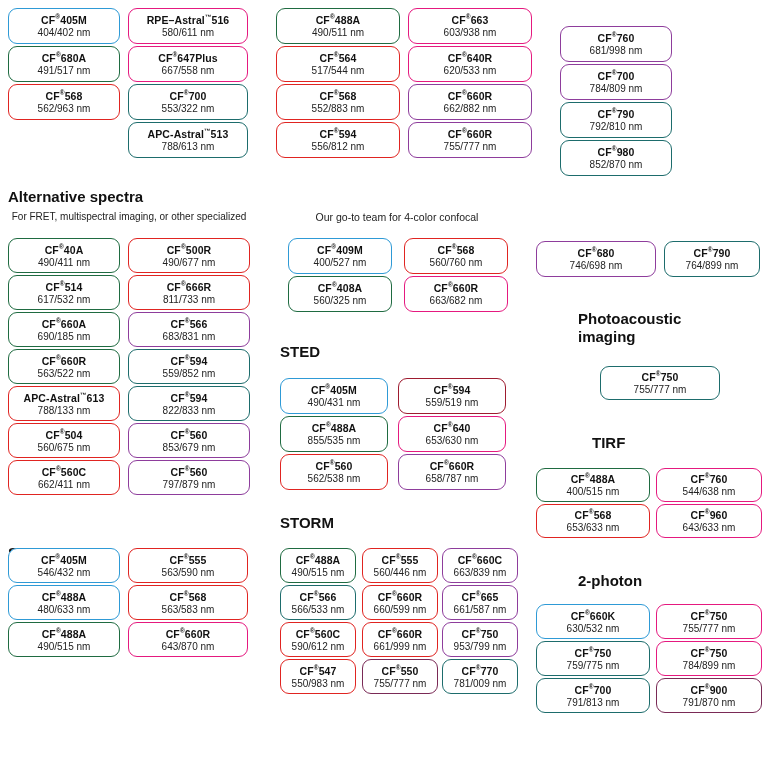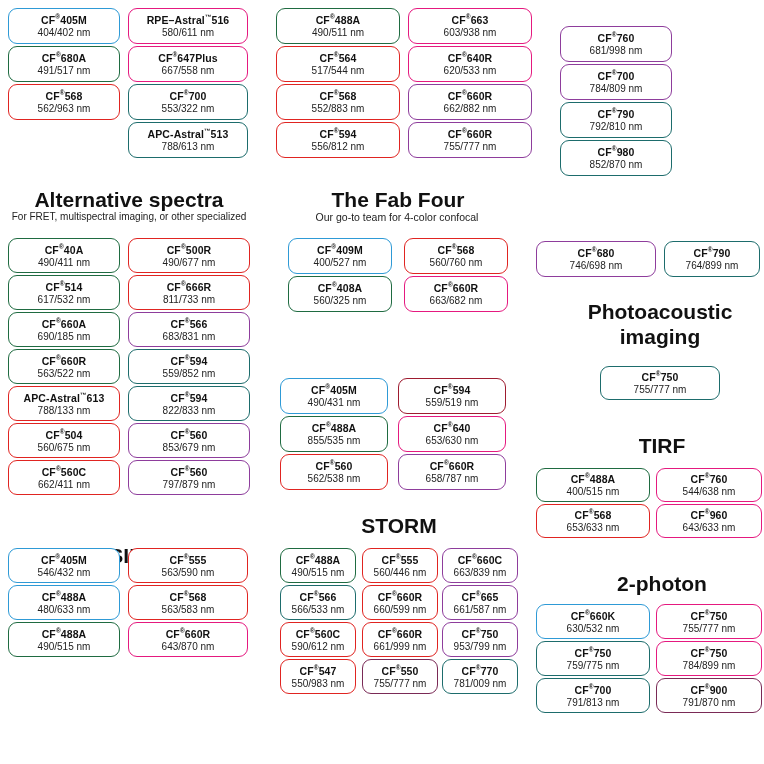--- a/index.html
+++ b/index.html
@@ -43,22 +43,21 @@
     font-size:10px;
     font-weight:400;
     white-space:nowrap;
     color:#222;
     margin-top:1px;
   }
 
   
   .sec-title{
     position:absolute;
-    text-align:center;
-    font-size:21px;
+    font-size:15px;
     font-weight:bold;
     color:#111;
     white-space:nowrap;
   }
   .sec-title.two-line{white-space:normal;line-height:1.18;}
   .sec-sub{
     position:absolute;
     text-align:center;
     font-size:10.5px;
     font-weight:400;
@@ -67,29 +66,29 @@
   }
 </style>
 </head>
 <body>
 
 <div class="canvas">
 
   <div class="sec-title" style="left:8px;top:188px;width:242px;">Alternative spectra</div>
   <div class="sec-sub" style="left:0px;top:211px;width:258px;font-size:10px;">For FRET, multispectral imaging, or other specialized</div>
 
-  <div class="sec-title" style="left:288px;top:188px;width:220px;">The Fab Four</div>
   <div class="sec-sub" style="left:277px;top:211px;width:240px;">Our go-to team for 4-color confocal</div>
 
+  <div class="sec-title" style="left:280px;top:343px;width:226px;">STED</div>
 
   <div class="sec-title" style="left:8px;top:544px;width:240px;">SIM</div>
 
   <div class="sec-title" style="left:280px;top:514px;width:238px;">STORM</div>
 
-  <div class="sec-title two-line" style="left:578px;top:300px;width:164px;">Photoacoustic imaging</div>
+  <div class="sec-title two-line" style="left:578px;top:310px;width:164px;">Photoacoustic imaging</div>
 
   <div class="sec-title" style="left:592px;top:434px;width:140px;">TIRF</div>
 
   <div class="sec-title" style="left:578px;top:572px;width:168px;">2-photon</div>
 
   <div id="pill-layer">
       <div class="pill" style="left: 8px; top: 8px; width: 112px; height: 36px; border-color: rgb(46, 154, 214);">
         <div class="name">CF<sup>®</sup>405M</div>
         <div class="spec">404/402 nm</div>
       </div>

